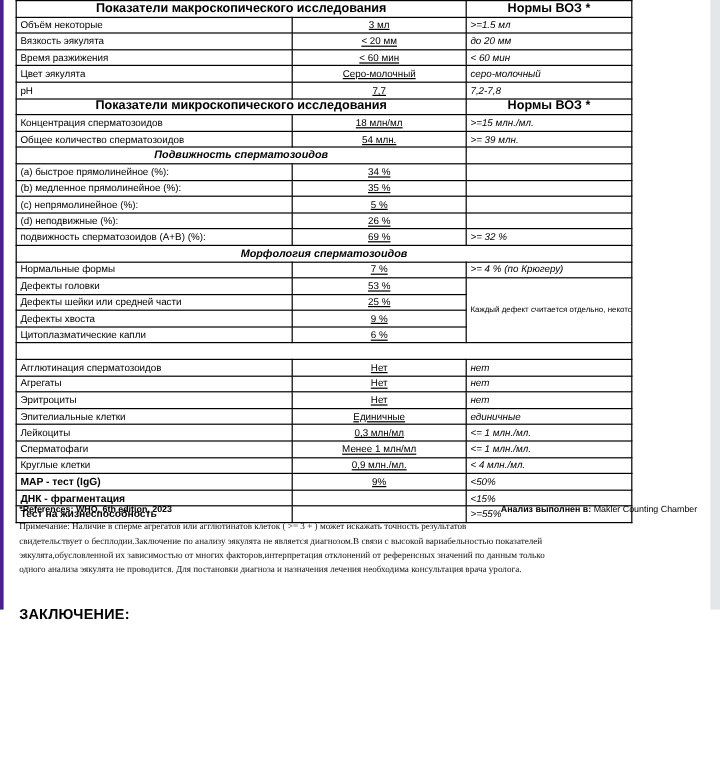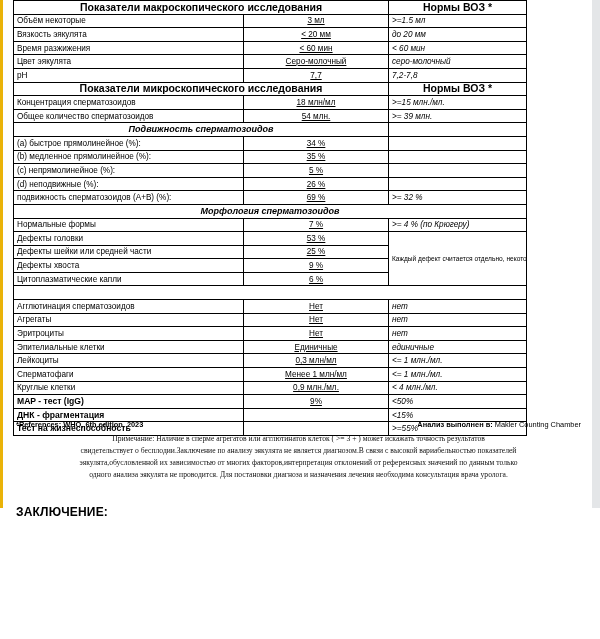--- a/index.html
+++ b/index.html
@@ -13,21 +13,21 @@
     font-family: "Liberation Sans", sans-serif;
     color: #000;
     overflow: hidden;
   }
   .page {
     position: relative;
     width: 600px;
     height: 508px;
     background: #ffffff;
     box-sizing: border-box;
-    border-left: 3px solid #eab308;
+    border-left: 3px solid #4c1d95;
     border-right: 8px solid #e4e6e8;
   }
   .sheet {
     position: absolute;
     left: 10px;
     top: 0px;
     width: 513px;
   }
   table.report {
     width: 513px;
@@ -91,21 +91,21 @@
     margin-bottom: 3px;
   }
   .fn-left { width: 283px; }
   .fn-right { white-space: nowrap; }
   .fn-right .fn-val { font-weight: normal; }
 
   .note-para {
     font-family: "Liberation Serif", serif;
     font-size: 7.6px;
     line-height: 11.6px;
-    text-align: center;
+    text-align: left;
     color: #111;
   }
   .note-para p { margin: 0 0 0.5px 0; }
 
   .conclusion {
     position: absolute;
     left: 13px;
     top: 505px;
     width: 560px;
   }

